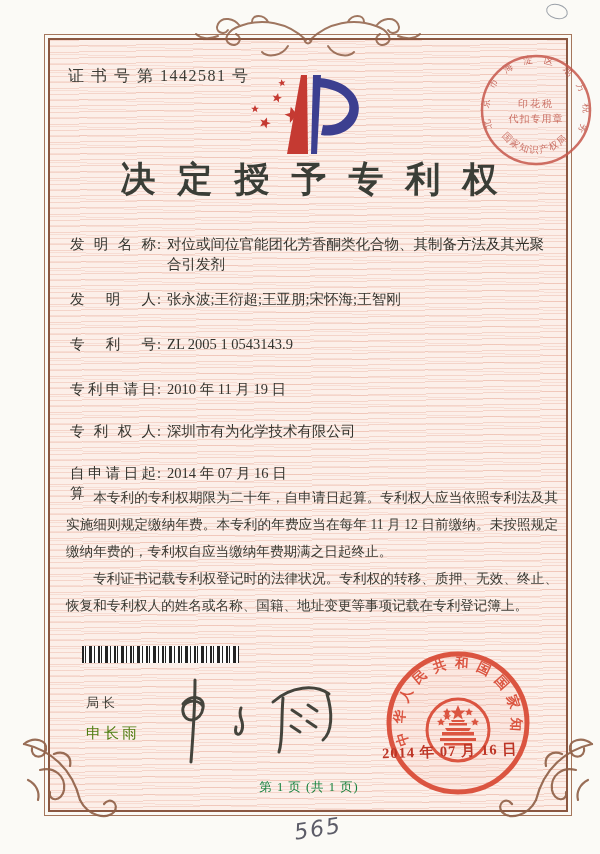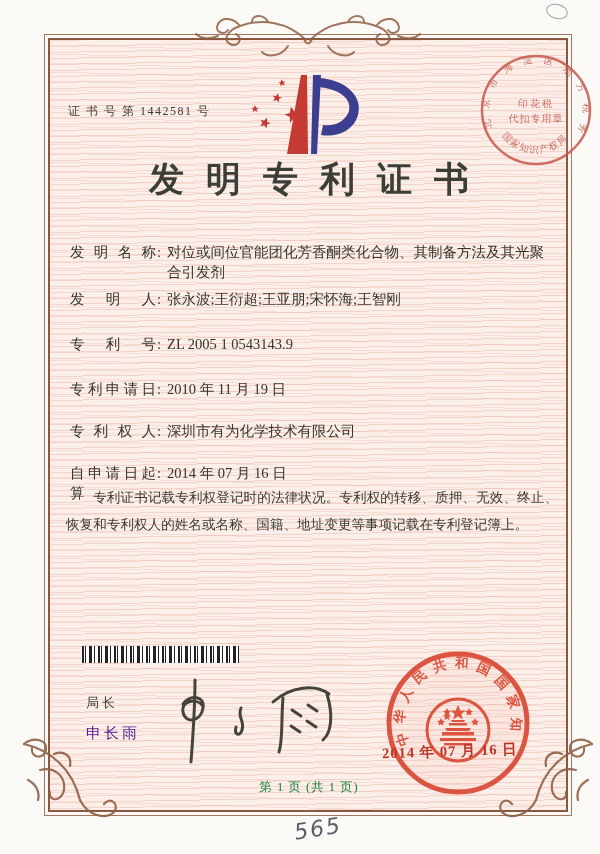--- a/index.html
+++ b/index.html
@@ -15,37 +15,37 @@
   .frame-inner{
     left:48px;top:38px;width:520px;height:774px;box-sizing:border-box;
     border:2px solid #8a5741;z-index:1;
     background:
       repeating-linear-gradient(179deg, rgba(226,150,128,0.30) 0 1px, rgba(255,255,255,0) 1px 6px),
       repeating-linear-gradient(181.5deg, rgba(226,150,128,0.20) 0 1px, rgba(255,255,255,0) 1px 9px),
       #fcefe9;
   }
   .deco{z-index:2;pointer-events:none;}
   
-  .cert-no{left:68px;top:66px;font-size:12px;letter-spacing:1.5px;color:#3c3c36;z-index:3;margin-top:37px;}
+  .cert-no{left:68px;top:66px;font-size:16px;letter-spacing:1.5px;color:#3c3c36;z-index:3;}
   .title{
     left:46px;top:156px;width:526px;text-align:center;z-index:3;
     font-size:35px;font-weight:600;color:#3a3e37;letter-spacing:22px;padding-left:22px;box-sizing:border-box;
   }
   .frow{left:70px;width:486px;font-size:14.5px;color:#34342e;z-index:3;line-height:20px;}
   .flabel{display:inline-block;width:86px;text-align:justify;text-align-last:justify;vertical-align:top;}
   .fcolon{display:inline-block;margin:0 6px 0 1px;vertical-align:top;}
   .fvalue{display:inline-block;vertical-align:top;max-width:380px;}
   .paras{left:66px;top:484px;width:492px;z-index:3;}
   .paras p{margin:0;font-size:13.6px;line-height:27px;text-indent:2em;text-align:justify;color:#3a3a33;}
   .barcode{
     left:82px;top:646px;width:157px;height:17px;z-index:3;
     background:repeating-linear-gradient(90deg,#232323 0 2px,#fdfdfd 2px 3px,#232323 3px 4px,#fdfdfd 4px 7px,#232323 7px 10px,#fdfdfd 10px 12px,#232323 12px 13px,#fdfdfd 13px 16px);
   }
   .sig-role{left:86px;top:694px;font-size:13px;letter-spacing:3px;color:#3b3b34;z-index:3;}
-  .sig-name{left:86px;top:724px;font-size:15px;letter-spacing:3px;color:#4c1d95;z-index:3;}
+  .sig-name{left:86px;top:724px;font-size:15px;letter-spacing:3px;color:#4d7c0f;z-index:3;}
   .seal-date{
     left:382px;top:742px;z-index:6;font-size:14.5px;font-weight:bold;
     color:#bd3526;letter-spacing:1px;transform:rotate(-2deg);
   }
   .footer{left:46px;top:779px;width:526px;text-align:center;font-size:12.5px;color:#15803d;letter-spacing:1px;z-index:3;}
   .hand-num{
     left:294px;top:816px;z-index:4;font-size:22px;font-style:italic;
     color:#5c5c68;transform:rotate(-9deg);letter-spacing:2px;font-family:"DejaVu Sans",sans-serif;
   }
   .oval-mark{left:546px;top:4px;width:20px;height:13px;border:1.5px solid #9aa0a8;border-radius:50%;transform:rotate(14deg);z-index:2;}
@@ -128,42 +128,43 @@
   <text font-size="9.5" fill="#c0584c" font-family="Liberation Serif,serif">
     <textPath href="#taxTop" textLength="210" lengthAdjust="spacing">北京市海淀区地方税务局</textPath>
   </text>
   <text font-size="9.5" fill="#c0584c" font-family="Liberation Serif,serif">
     <textPath href="#taxBottom" textLength="74" lengthAdjust="spacing">国家知识产权局</textPath>
   </text>
   <text x="58" y="55" text-anchor="middle" font-size="10" letter-spacing="2" fill="#c0584c">印花税</text>
   <text x="58" y="70" text-anchor="middle" font-size="10" letter-spacing="1" fill="#c0584c">代扣专用章</text>
 </svg>
 
-<div class="abs title">发明专利证书</div>
-
-<div class="abs frow" style="top:242px">
+<div class="abs title">决定授予专利权</div>
+
+<div class="abs frow" style="top:234px">
   <span class="flabel">发明名称</span><span class="fcolon">:</span><span class="fvalue">对位或间位官能团化芳香酮类化合物、其制备方法及其光聚合引发剂</span>
 </div>
 <div class="abs frow" style="top:289px">
   <span class="flabel">发明人</span><span class="fcolon">:</span><span class="fvalue">张永波;王衍超;王亚朋;宋怀海;王智刚</span>
 </div>
 <div class="abs frow" style="top:334px">
   <span class="flabel">专利号</span><span class="fcolon">:</span><span class="fvalue">ZL 2005 1 0543143.9</span>
 </div>
 <div class="abs frow" style="top:379px">
   <span class="flabel">专利申请日</span><span class="fcolon">:</span><span class="fvalue">2010 年 11 月 19 日</span>
 </div>
 <div class="abs frow" style="top:421px">
   <span class="flabel">专利权人</span><span class="fcolon">:</span><span class="fvalue">深圳市有为化学技术有限公司</span>
 </div>
 <div class="abs frow" style="top:463px">
   <span class="flabel">自申请日起算</span><span class="fcolon">:</span><span class="fvalue">2014 年 07 月 16 日</span>
 </div>
 
 <div class="abs paras">
+  <p>本专利的专利权期限为二十年，自申请日起算。专利权人应当依照专利法及其实施细则规定缴纳年费。本专利的年费应当在每年 11 月 12 日前缴纳。未按照规定缴纳年费的，专利权自应当缴纳年费期满之日起终止。</p>
   <p>专利证书记载专利权登记时的法律状况。专利权的转移、质押、无效、终止、恢复和专利权人的姓名或名称、国籍、地址变更等事项记载在专利登记簿上。</p>
 </div>
 
 <div class="abs barcode"></div>
 
 <div class="abs sig-role">局长</div>
 <div class="abs sig-name">申长雨</div>
 <svg class="abs sig-wrap" width="210" height="95" viewBox="0 0 210 95">
   <g fill="none" stroke="#44443c" stroke-width="3" stroke-linecap="round" stroke-linejoin="round">
     <path d="M38,30 C46,20 60,22 58,34 C56,48 40,50 38,38 C36,26 52,24 58,32"></path>

